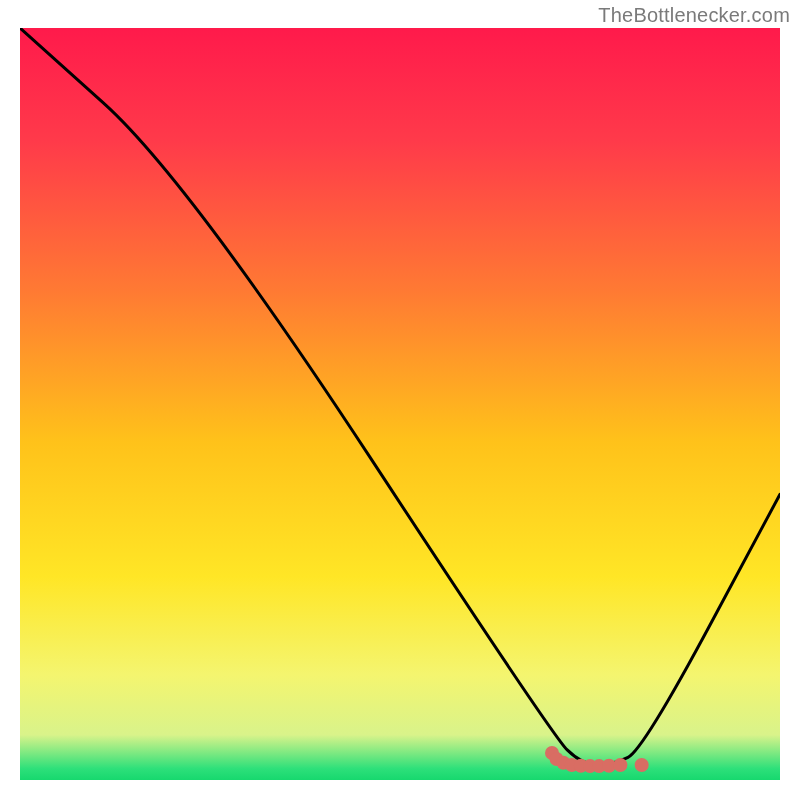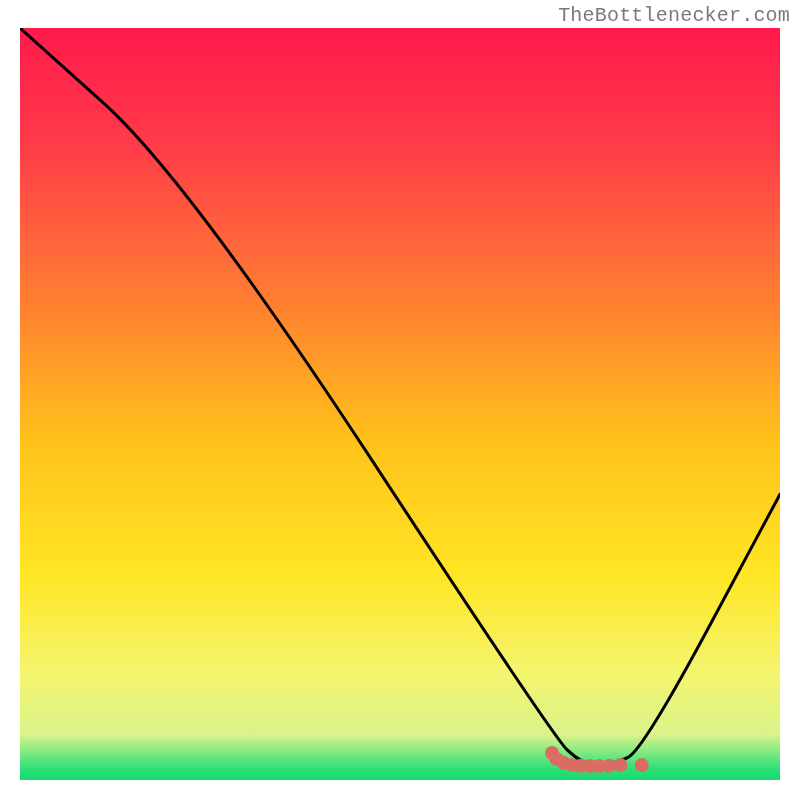--- a/index.html
+++ b/index.html
@@ -8,21 +8,20 @@
     width: 800px;
     height: 800px;
     background: #ffffff;
     font-family: Arial, Helvetica, sans-serif;
     overflow: hidden;
   }
   .wrap {
     position: relative;
     width: 800px;
     height: 800px;
-    font-family: Liberation Mono, monospace;
   }
   .attribution {
     position: absolute;
     top: 4px;
     right: 10px;
     color: #7a7a7a;
     font-size: 20px;
     font-weight: 500;
     letter-spacing: 0.2px;
   }

